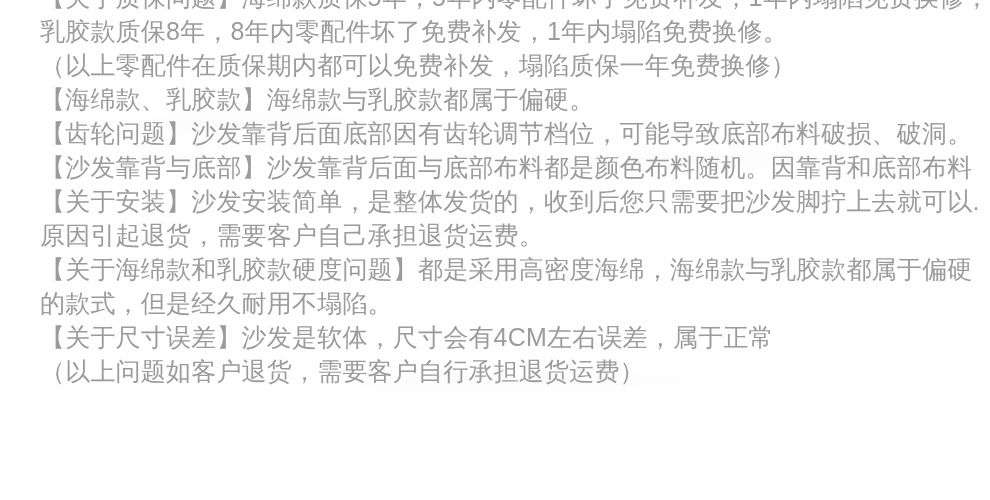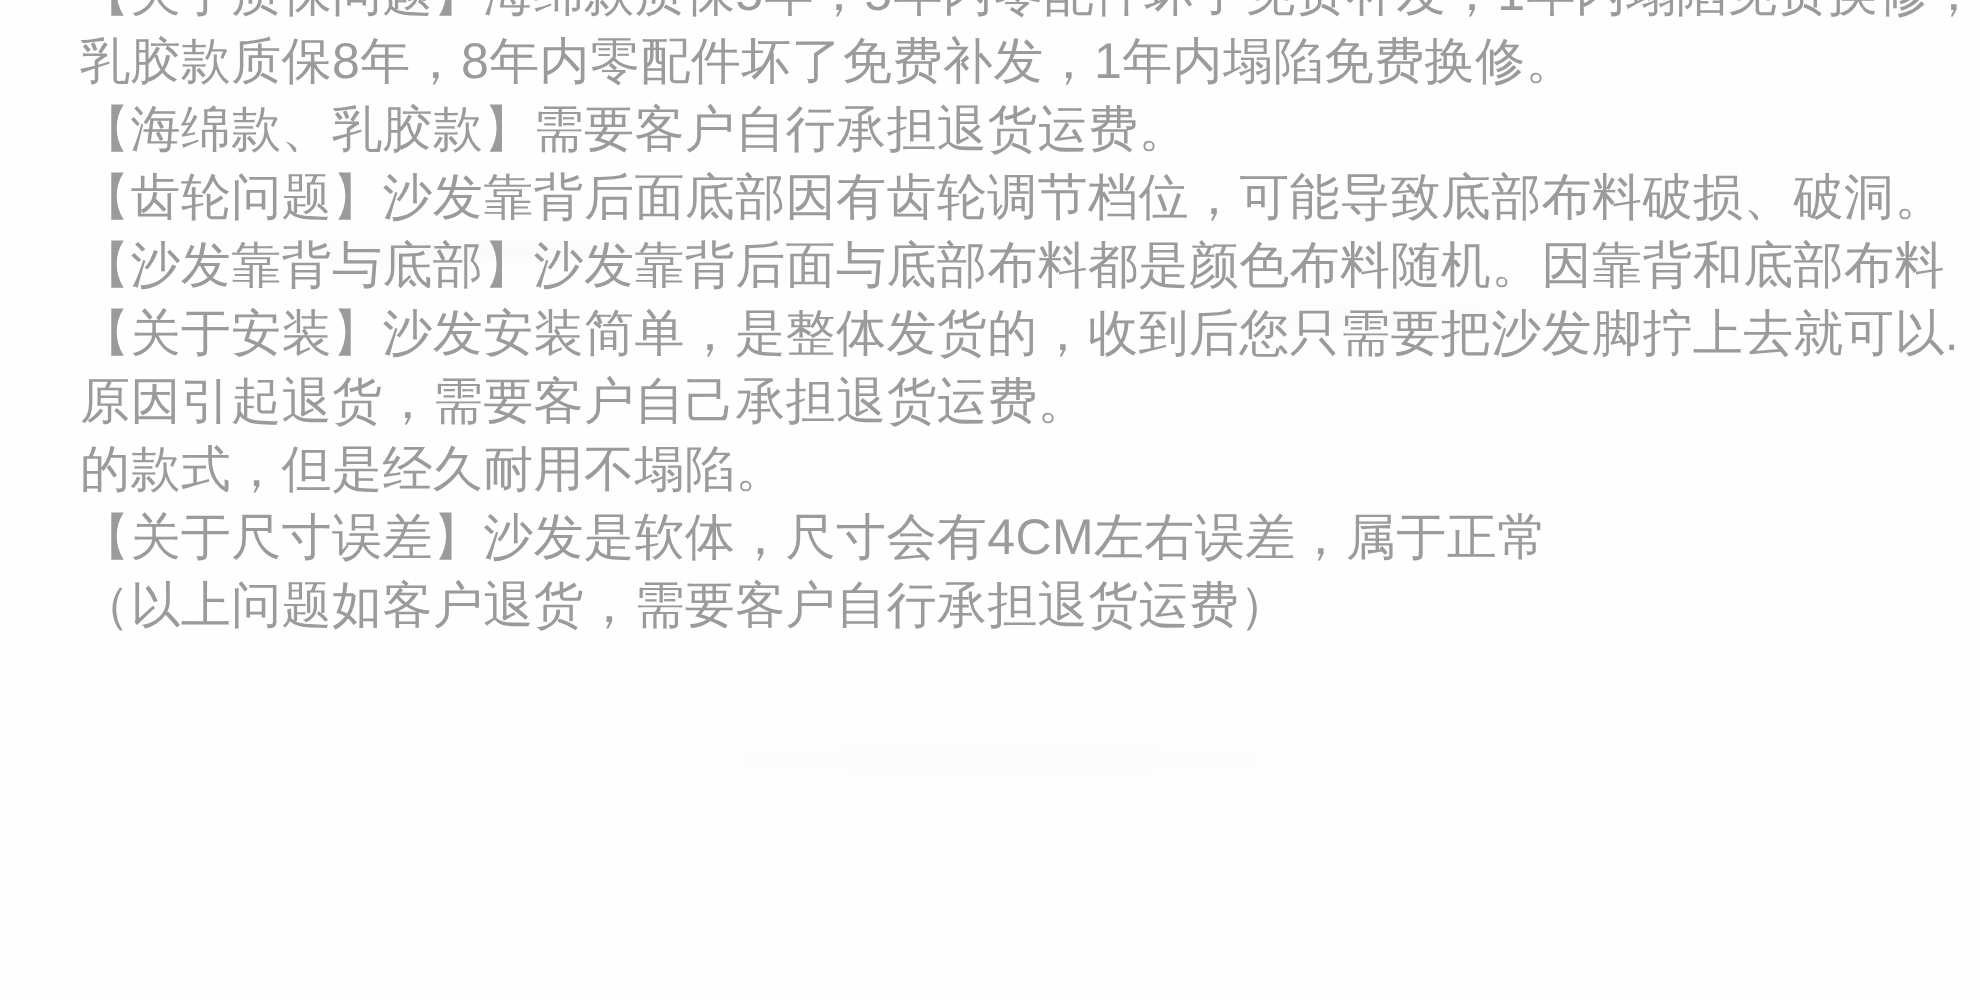--- a/index.html
+++ b/index.html
@@ -39,22 +39,24 @@
     height: 34px;
   }
 </style>
 </head>
 <body>
 
 <div class="page">
   <div class="notice">
     <div class="line">【关于质保问题】海绵款质保5年，5年内零配件坏了免费补发，1年内塌陷免费换修，</div>
     <div class="line">乳胶款质保8年，8年内零配件坏了免费补发，1年内塌陷免费换修。</div>
-    <div class="line">【海绵款、乳胶款】需要客户自行承担退货运费。</div>
+    <div class="line">（以上零配件在质保期内都可以免费补发，塌陷质保一年免费换修）</div>
+    <div class="line">【海绵款、乳胶款】海绵款与乳胶款都属于偏硬。</div>
     <div class="line">【齿轮问题】沙发靠背后面底部因有齿轮调节档位，可能导致底部布料破损、破洞。</div>
     <div class="line">【沙发靠背与底部】沙发靠背后面与底部布料都是颜色布料随机。因靠背和底部布料</div>
     <div class="line">【关于安装】沙发安装简单，是整体发货的，收到后您只需要把沙发脚拧上去就可以.</div>
     <div class="line">原因引起退货，需要客户自己承担退货运费。</div>
+    <div class="line">【关于海绵款和乳胶款硬度问题】都是采用高密度海绵，海绵款与乳胶款都属于偏硬</div>
     <div class="line">的款式，但是经久耐用不塌陷。</div>
     <div class="line">【关于尺寸误差】沙发是软体，尺寸会有4CM左右误差，属于正常</div>
     <div class="line">（以上问题如客户退货，需要客户自行承担退货运费）</div>
   </div>
 </div>
 
 </body></html>

